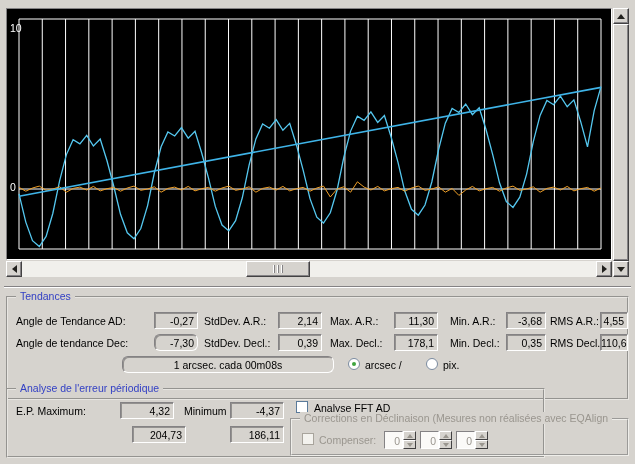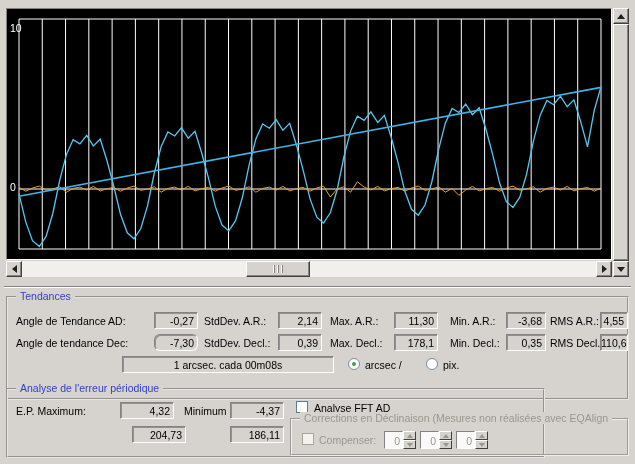--- a/index.html
+++ b/index.html
@@ -182,21 +182,21 @@
       </div>
     <span class="lbl" style="left:442px;top:39px;">Min. Decl.:</span>
     <div class="field" style="left:498px;top:36px;width:40px;">
         <span class="val">0,35</span>
       </div>
     <span class="lbl" style="left:542px;top:39px;">RMS Decl.:</span>
     <div class="field" style="left:592px;top:36px;width:28px;">
         <span class="val">110,6</span>
       </div>
 
-    <div class="field" style="left:114px;top:58px;width:212px;">
+    <div class="field" style="left:114px;top:58px;width:212px;border-radius:6px;">
         <span class="val center">1 arcsec. cada 00m08s</span>
       </div>
     <span class="radio checked" style="left:340px;top:60px;"></span>
     <span class="lbl" style="left:357px;top:61px;">arcsec /</span>
     <span class="radio" style="left:418px;top:60px;"></span>
     <span class="lbl" style="left:435px;top:61px;">pix.</span>
   </div>
 
   <div class="groupbox" style="left:6px;top:388px;width:539px;height:70px;">
     <span class="legend">Analyse de l'erreur périodique</span>

